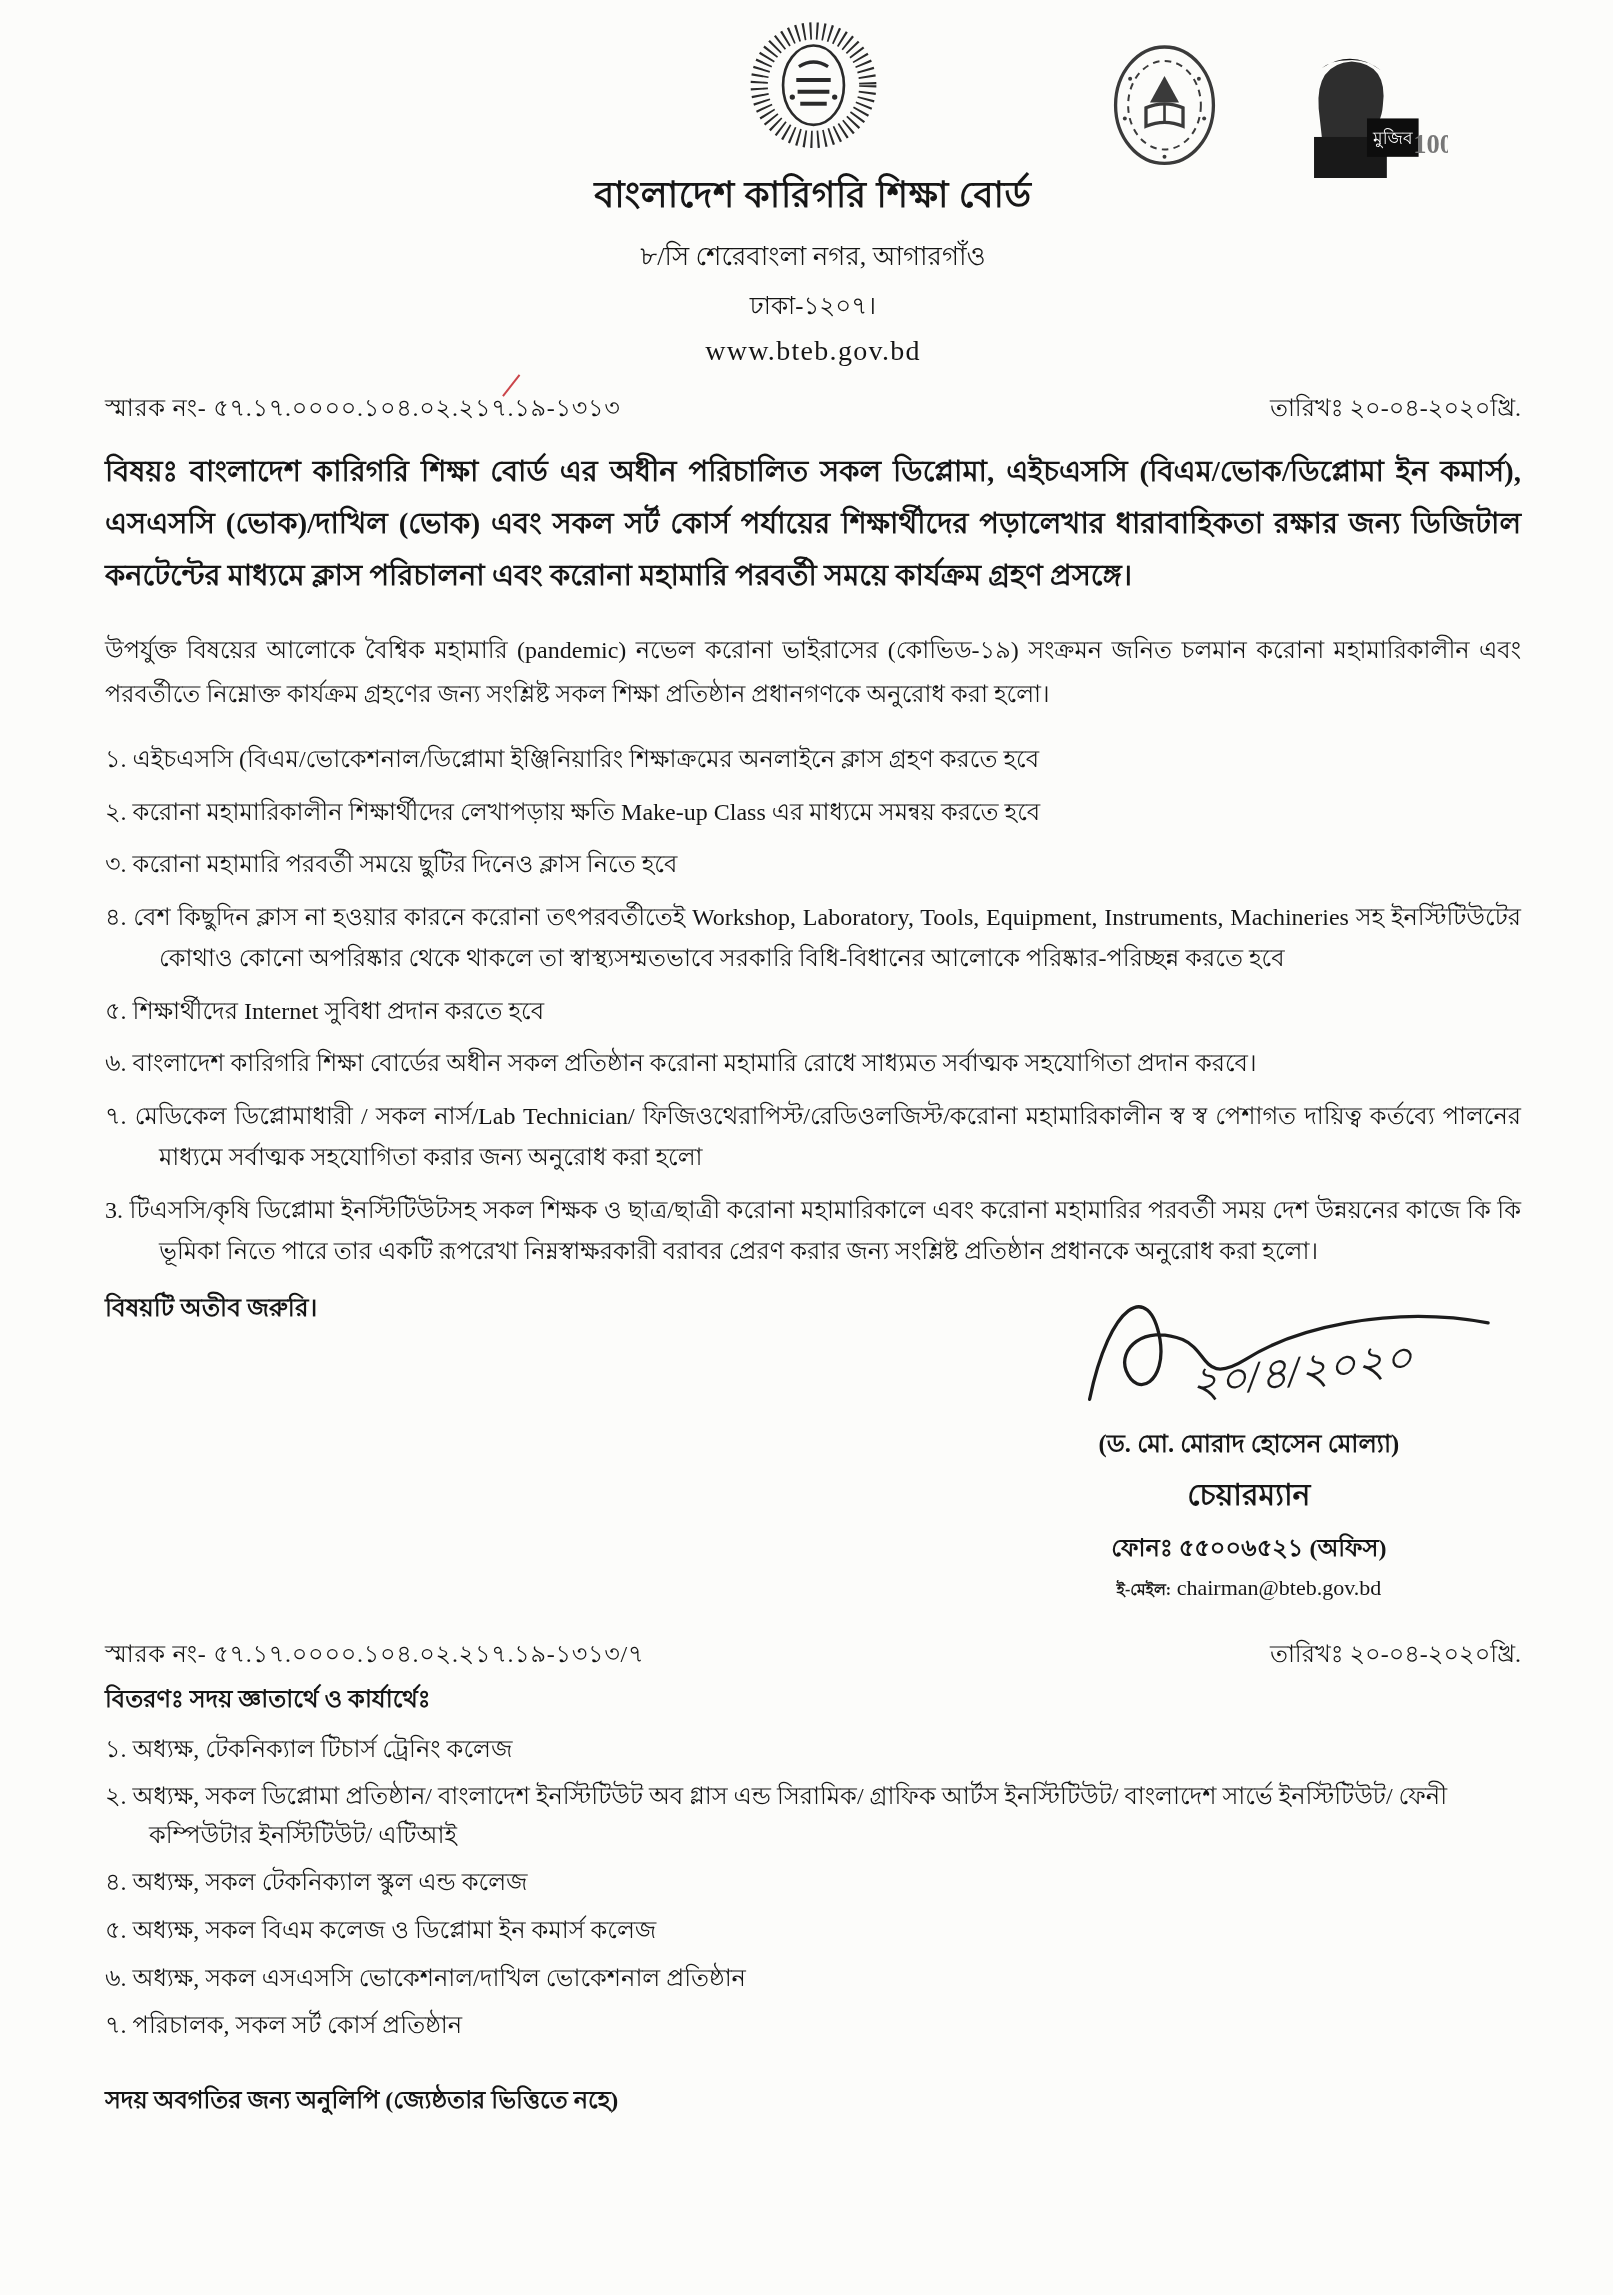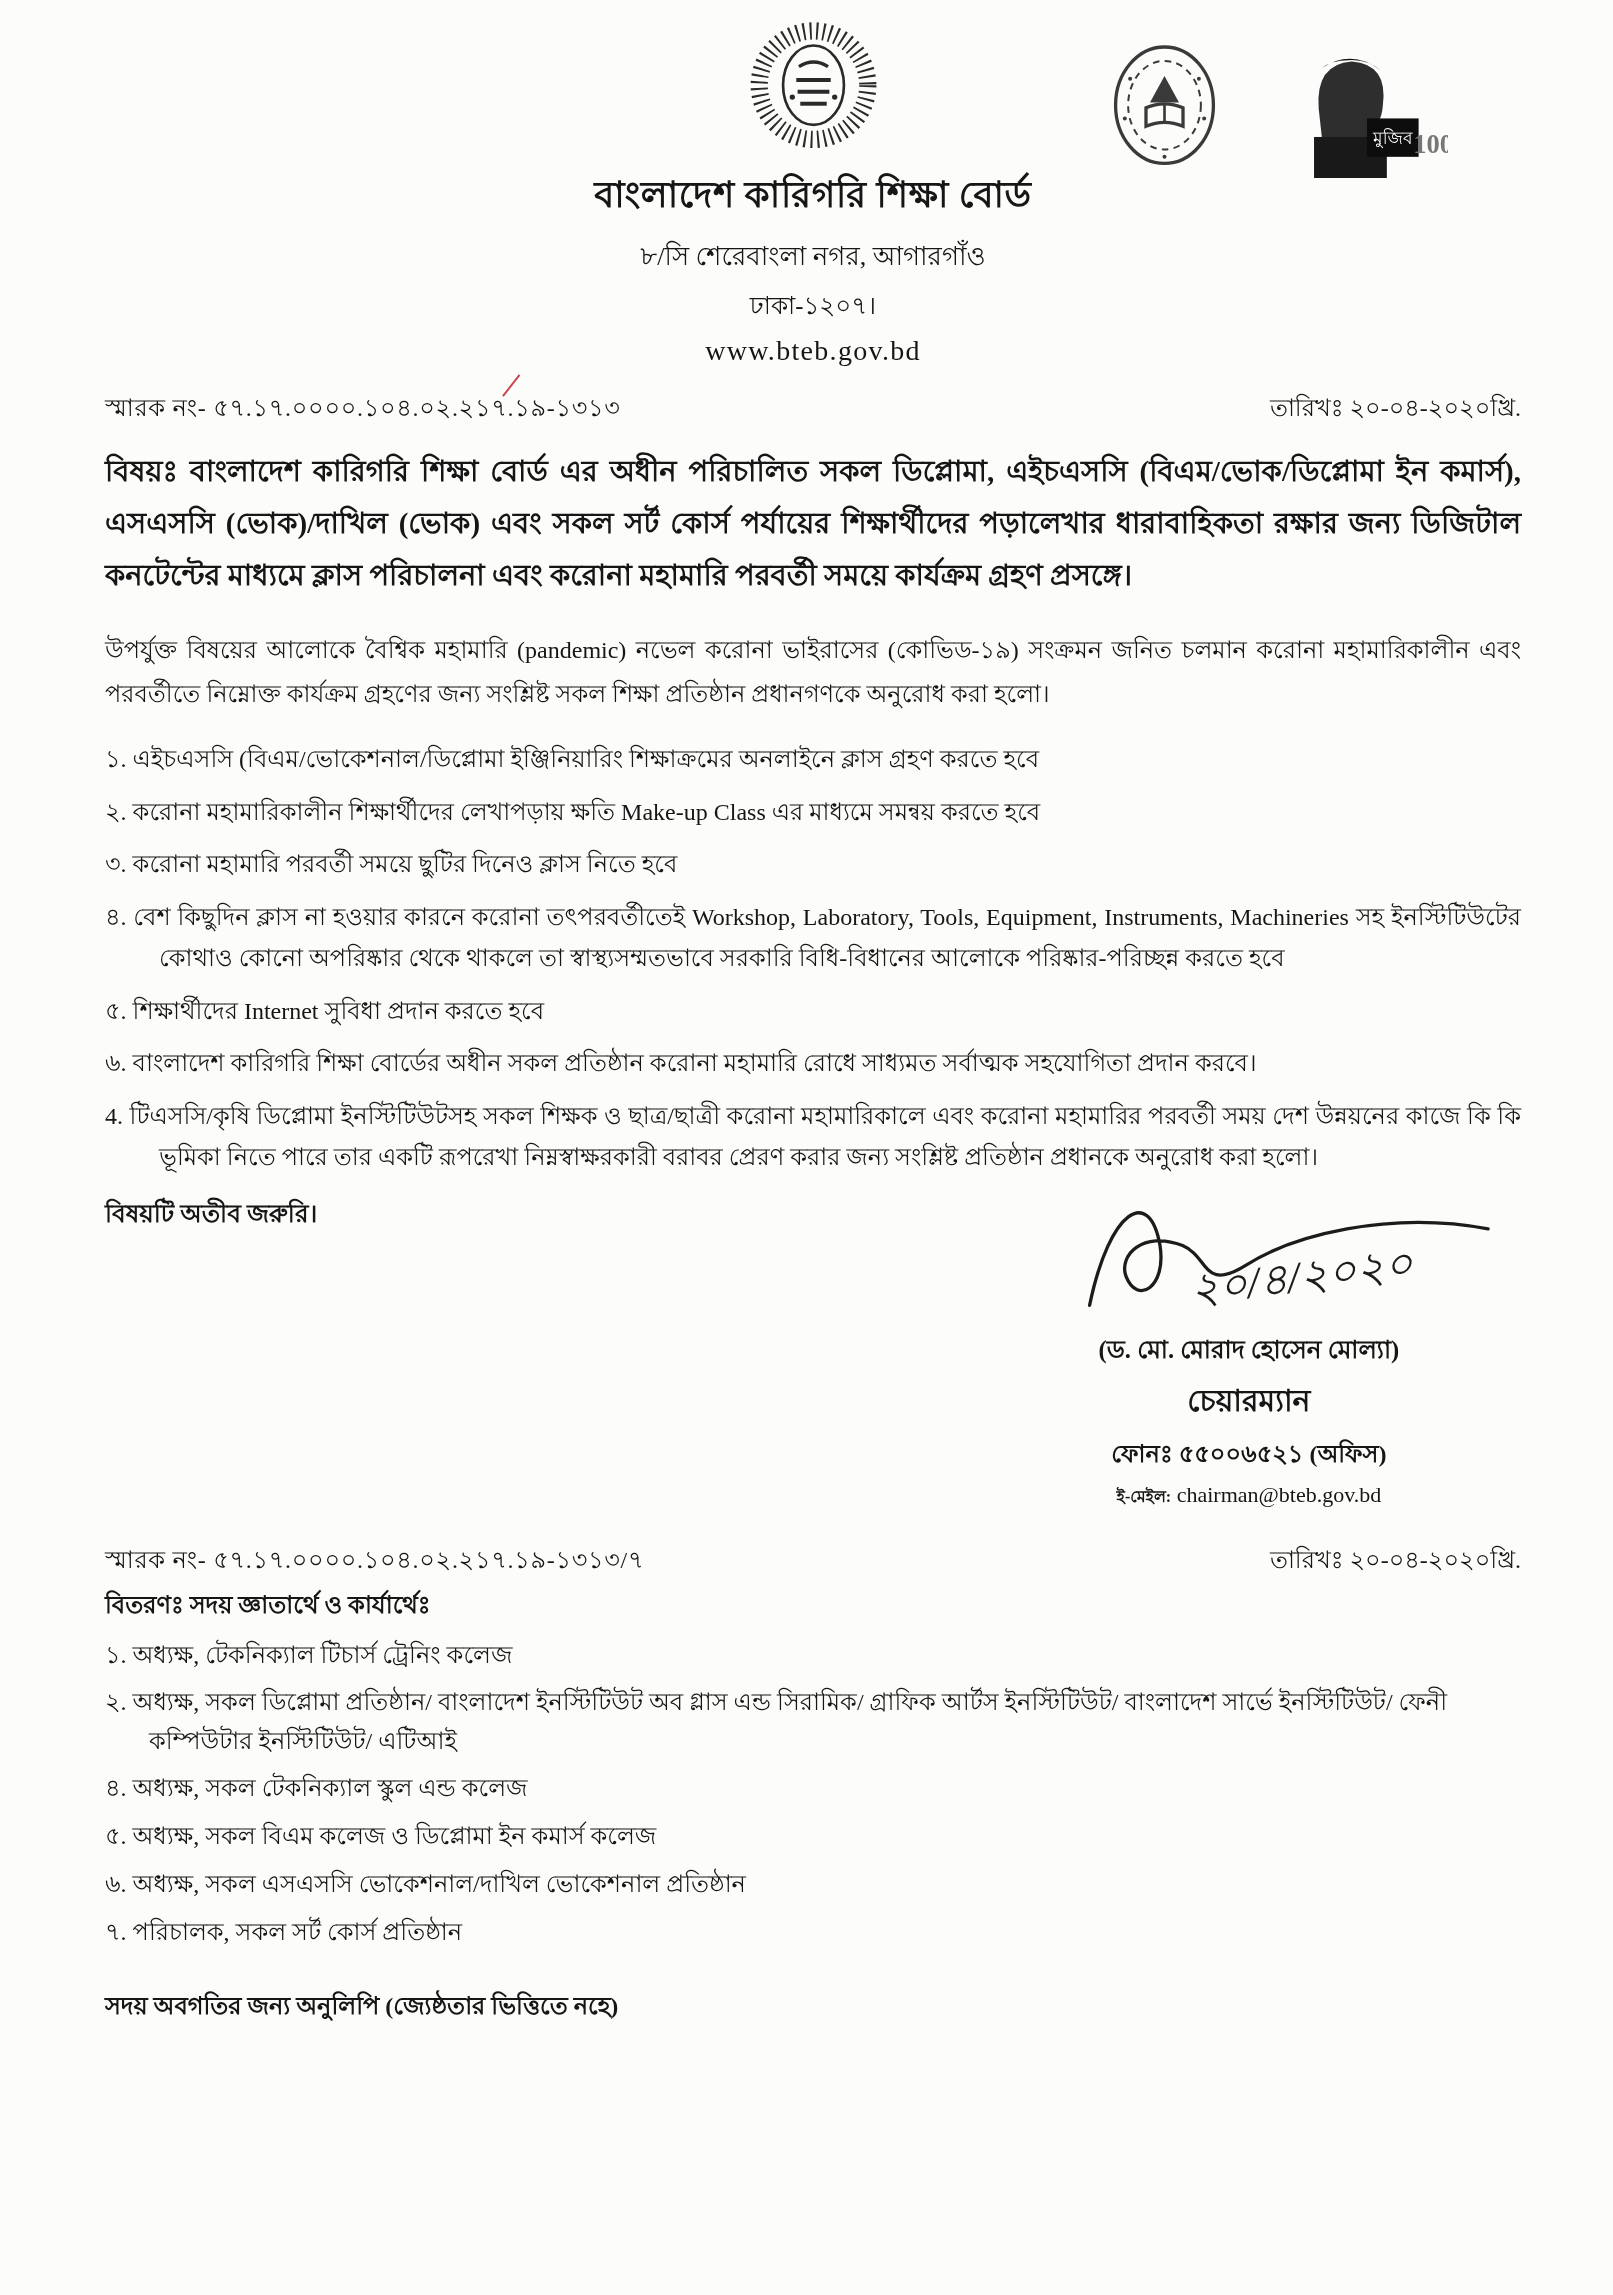--- a/index.html
+++ b/index.html
@@ -122,21 +122,22 @@
 
   <div class="intro">উপর্যুক্ত বিষয়ের আলোকে বৈশ্বিক মহামারি (pandemic) নভেল করোনা ভাইরাসের (কোভিড-১৯) সংক্রমন জনিত  চলমান  করোনা মহামারিকালীন এবং পরবর্তীতে নিম্নোক্ত কার্যক্রম গ্রহণের জন্য সংশ্লিষ্ট সকল শিক্ষা প্রতিষ্ঠান প্রধানগণকে অনুরোধ করা হলো।</div>
 
   <ol class="plain">
     <li>১. এইচএসসি (বিএম/ভোকেশনাল/ডিপ্লোমা ইঞ্জিনিয়ারিং শিক্ষাক্রমের অনলাইনে ক্লাস গ্রহণ করতে হবে</li>
     <li>২. করোনা মহামারিকালীন শিক্ষার্থীদের লেখাপড়ায় ক্ষতি Make-up Class এর মাধ্যমে সমন্বয় করতে হবে</li>
     <li>৩. করোনা মহামারি পরবর্তী সময়ে ছুটির দিনেও ক্লাস নিতে হবে</li>
     <li>৪. বেশ কিছুদিন ক্লাস না হওয়ার কারনে করোনা তৎপরবর্তীতেই Workshop, Laboratory, Tools, Equipment, Instruments, Machineries সহ ইনস্টিটিউটের কোথাও কোনো অপরিষ্কার থেকে থাকলে তা স্বাস্থ্যসম্মতভাবে সরকারি বিধি-বিধানের আলোকে পরিষ্কার-পরিচ্ছন্ন করতে হবে</li>
     <li>৫. শিক্ষার্থীদের Internet সুবিধা প্রদান করতে হবে</li>
     <li>৬. বাংলাদেশ কারিগরি শিক্ষা বোর্ডের অধীন সকল প্রতিষ্ঠান করোনা মহামারি রোধে সাধ্যমত সর্বাত্মক সহযোগিতা প্রদান করবে।</li>
-    <li>4. টিএসসি/কৃষি ডিপ্লোমা ইনস্টিটিউটসহ সকল শিক্ষক ও ছাত্র/ছাত্রী করোনা মহামারিকালে এবং করোনা মহামারির পরবর্তী সময় দেশ উন্নয়নের কাজে কি কি ভূমিকা নিতে পারে তার একটি রূপরেখা নিম্নস্বাক্ষরকারী বরাবর প্রেরণ করার জন্য সংশ্লিষ্ট প্রতিষ্ঠান প্রধানকে অনুরোধ করা হলো।</li>
+    <li>৭. মেডিকেল ডিপ্লোমাধারী / সকল নার্স/Lab Technician/ ফিজিওথেরাপিস্ট/রেডিওলজিস্ট/করোনা মহামারিকালীন স্ব স্ব পেশাগত দায়িত্ব কর্তব্যে পালনের মাধ্যমে সর্বাত্মক সহযোগিতা করার জন্য অনুরোধ করা হলো</li>
+    <li>3. টিএসসি/কৃষি ডিপ্লোমা ইনস্টিটিউটসহ সকল শিক্ষক ও ছাত্র/ছাত্রী করোনা মহামারিকালে এবং করোনা মহামারির পরবর্তী সময় দেশ উন্নয়নের কাজে কি কি ভূমিকা নিতে পারে তার একটি রূপরেখা নিম্নস্বাক্ষরকারী বরাবর প্রেরণ করার জন্য সংশ্লিষ্ট প্রতিষ্ঠান প্রধানকে অনুরোধ করা হলো।</li>
   </ol>
 
   <div class="urgent">বিষয়টি অতীব জরুরি।</div>
 
   <div class="sig-chairman">
     <svg width="518" height="153" viewBox="0 0 780 230">
       <path d="M150,205 C180,60 240,25 256,115 C266,178 222,205 205,162 C193,130 230,92 290,115 C330,132 320,185 385,145 C455,100 600,62 750,90" fill="none" stroke="#1c1c1c" stroke-width="5" stroke-linecap="round"></path>
       <text x="300" y="190" font-size="66" font-style="italic" transform="rotate(-7 420 160)" fill="#1c1c1c">২০/৪/২০২০</text>
     </svg>
     <div class="line sig-name">(ড. মো. মোরাদ হোসেন মোল্যা)</div>

